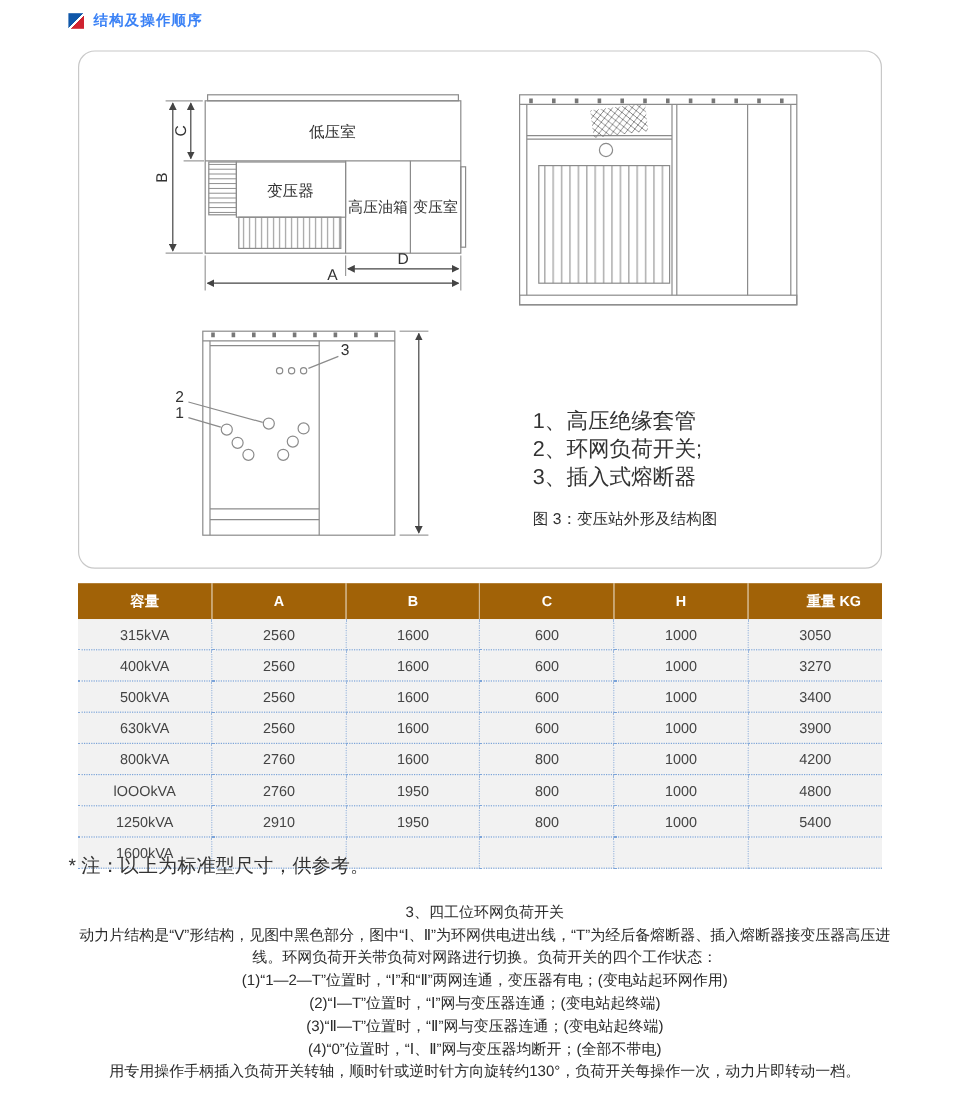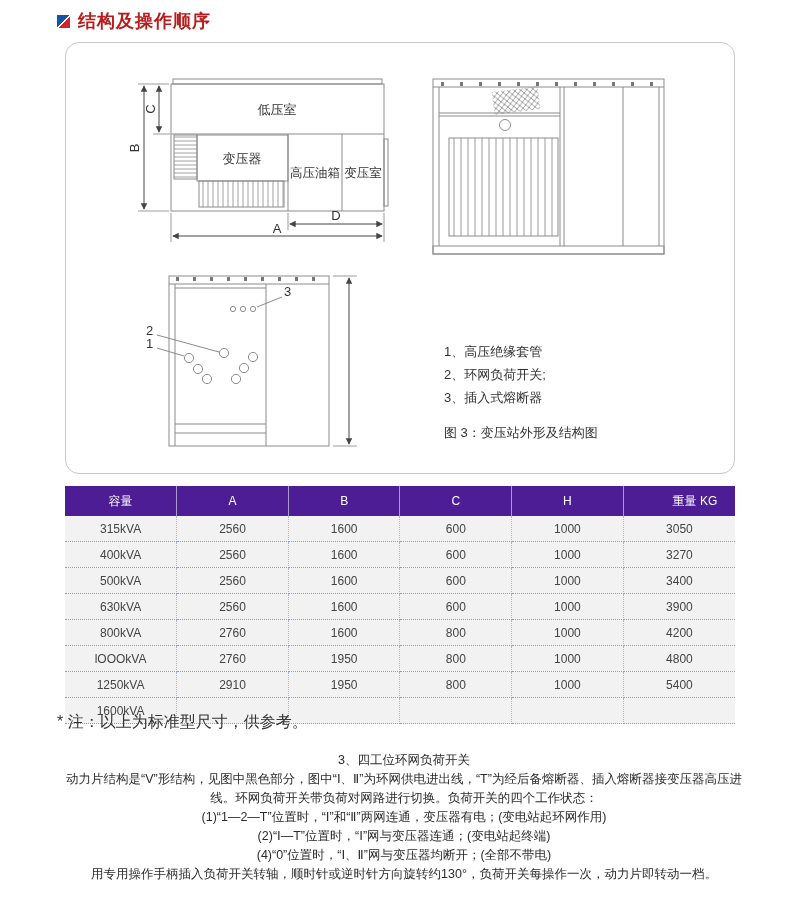--- a/index.html
+++ b/index.html
@@ -1,30 +1,30 @@
 <!DOCTYPE html>
 <html><head>
 <meta charset="utf-8">
 <style>
   html,body{margin:0;padding:0;background:#fff;}
   .page{position:relative;width:800px;height:914px;background:#fff;overflow:hidden;
         font-family:"Liberation Sans","DejaVu Sans",sans-serif;color:#333;}
   
   .section-header{position:absolute;left:57px;top:9px;display:flex;align-items:center;gap:8px;}
   .marker{width:13px;height:13px;background:linear-gradient(135deg,#0f57a9 47%,#ffffff 47%,#ffffff 56%,#cf2330 56%);}
-  .section-title{font-size:18px;font-weight:bold;color:#b91c1c;letter-spacing:1px;}
+  .section-title{font-size:12px;font-weight:bold;color:#3b82f6;letter-spacing:1px;}
   
   .fig-box{position:absolute;left:65px;top:42px;width:668px;height:430px;
            border:1px solid #c8c8c8;border-radius:14px;}
   .fig-box svg{position:absolute;left:0;top:0;}
-  .legend{position:absolute;left:378px;top:297px;font-size:13px;line-height:23px;color:#333;}
+  .legend{position:absolute;left:378px;top:297px;font-size:18px;line-height:23px;color:#333;}
   .fig-caption{position:absolute;left:378px;top:381px;font-size:13px;color:#333;}
   
   .dim-table{position:absolute;left:65px;top:486px;width:670px;border-collapse:collapse;table-layout:fixed;}
-  .dim-table th{background:#4c1d95;color:#fff;font-size:12px;font-weight:normal;height:28px;
+  .dim-table th{background:#a16207;color:#fff;font-size:12px;font-weight:bold;height:28px;
                 border-right:1px solid rgba(255,255,255,.55);}
   .dim-table th:last-child{border-right:none;padding-left:32px;}
   .dim-table td{background:#f2f2f2;height:23px;text-align:center;font-size:12px;color:#444;
                 border-right:1px dotted #9db8dd;border-bottom:1px dotted #7ba3d8;}
   .dim-table td:last-child{border-right:none;margin-top:31px;}
   
   .note{position:absolute;left:57px;top:712px;font-size:16px;color:#333;}
   .body-text{position:absolute;left:57px;top:751px;width:694px;font-size:12.5px;
              line-height:19px;color:#2b2b2b;text-align:center;}
   .body-text p{margin:0;}
@@ -245,17 +245,18 @@
     </tbody>
   </table>
 
   <div class="note">* 注：以上为标准型尺寸，供参考。</div>
 
   <div class="body-text">
     <p>3、四工位环网负荷开关</p>
     <p>动力片结构是“V”形结构，见图中黑色部分，图中“Ⅰ、Ⅱ”为环网供电进出线，“T”为经后备熔断器、插入熔断器接变压器高压进线。环网负荷开关带负荷对网路进行切换。负荷开关的四个工作状态：</p>
     <p>(1)“1—2—T”位置时，“Ⅰ”和“Ⅱ”两网连通，变压器有电；(变电站起环网作用)</p>
     <p>(2)“Ⅰ—T”位置时，“Ⅰ”网与变压器连通；(变电站起终端)</p>
+    <p>(3)“Ⅱ—T”位置时，“Ⅱ”网与变压器连通；(变电站起终端)</p>
     <p>(4)“0”位置时，“Ⅰ、Ⅱ”网与变压器均断开；(全部不带电)</p>
     <p>用专用操作手柄插入负荷开关转轴，顺时针或逆时针方向旋转约130°，负荷开关每操作一次，动力片即转动一档。</p>
   </div>
 
 </div>
 
 </body></html>

